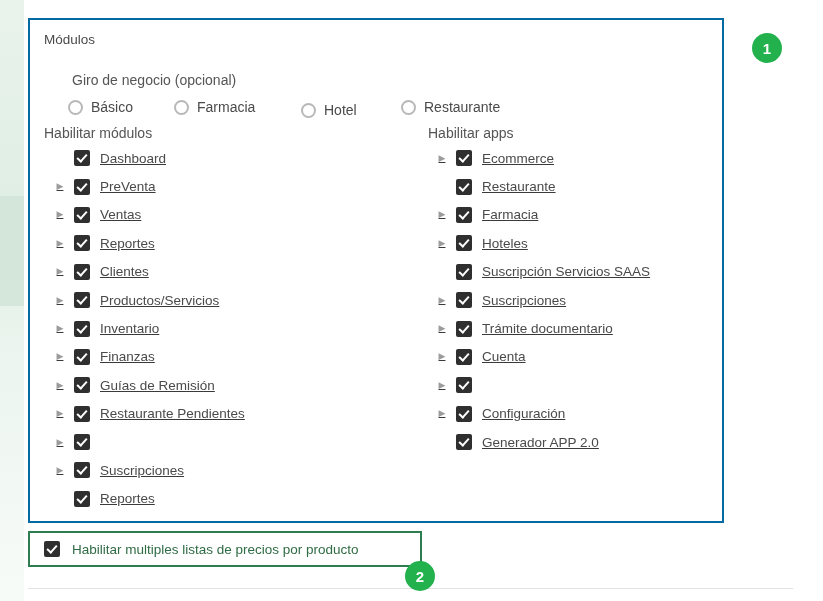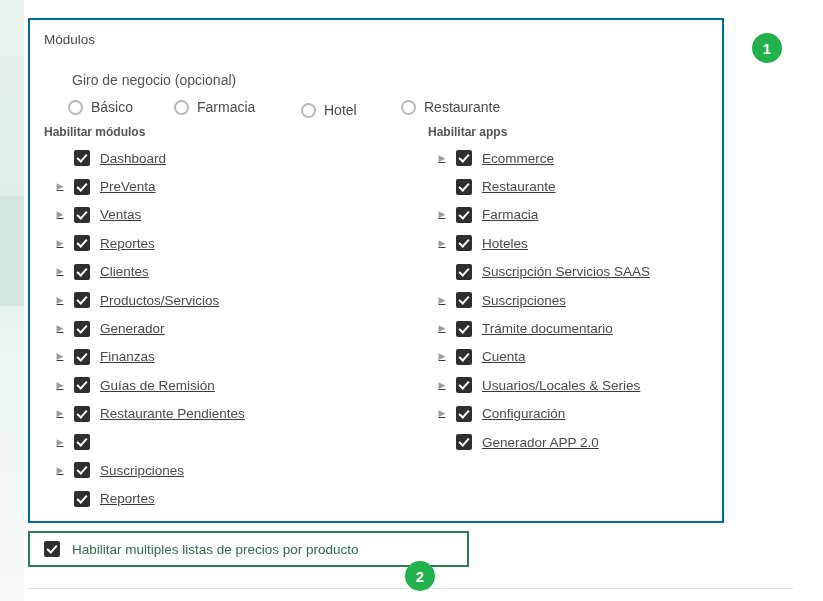--- a/index.html
+++ b/index.html
@@ -87,23 +87,22 @@
     box-sizing: border-box;
   }
   .radio-label {
     font-size: 14px;
     color: #4a4a4a;
   }
 
   
   .col-header {
     position: absolute;
-    font-size: 12px;
+    font-size: 14px;
     color: #555;
-    font-weight: bold;
   }
   #col-header-left { left: 14px; top: 105px; }
   #col-header-right { left: 398px; top: 105px; }
 
   
   .list {
     position: absolute;
     top: 124px;
     width: 360px;
   }
@@ -151,21 +150,21 @@
     font-size: 13.5px;
     color: #4a4a4a;
     white-space: nowrap;
   }
 
   
   #price-panel {
     position: absolute;
     left: 28px;
     top: 531px;
-    width: 441px;
+    width: 394px;
     height: 36px;
     border: 2px solid #2e7d4f;
     background: #ffffff;
     box-sizing: border-box;
     display: flex;
     align-items: center;
     padding-left: 14px;
   }
   #price-panel .cb { margin-left: 0; }
   #price-label {
@@ -265,21 +264,21 @@
           <span class="item-label">Clientes</span>
         </div>
         <div class="list-row">
           <span class="arrow">▶</span>
           <span class="cb"></span>
           <span class="item-label">Productos/Servicios</span>
         </div>
         <div class="list-row">
           <span class="arrow">▶</span>
           <span class="cb"></span>
-          <span class="item-label">Generador</span>
+          <span class="item-label">Inventario</span>
         </div>
         <div class="list-row">
           <span class="arrow">▶</span>
           <span class="cb"></span>
           <span class="item-label">Finanzas</span>
         </div>
         <div class="list-row">
           <span class="arrow">▶</span>
           <span class="cb"></span>
           <span class="item-label">Guías de Remisión</span>
@@ -341,21 +340,20 @@
           <span class="item-label">Trámite documentario</span>
         </div>
         <div class="list-row">
           <span class="arrow">▶</span>
           <span class="cb"></span>
           <span class="item-label">Cuenta</span>
         </div>
         <div class="list-row">
           <span class="arrow">▶</span>
           <span class="cb"></span>
-          <span class="item-label">Usuarios/Locales &amp; Series</span>
         </div>
         <div class="list-row">
           <span class="arrow">▶</span>
           <span class="cb"></span>
           <span class="item-label">Configuración</span>
         </div>
         <div class="list-row">
           <span class="arrow empty">▶</span>
           <span class="cb"></span>
           <span class="item-label">Generador APP 2.0</span>

